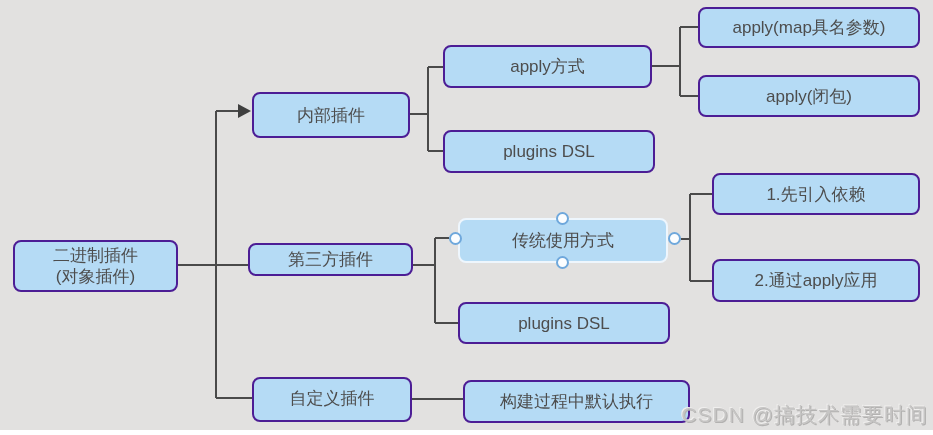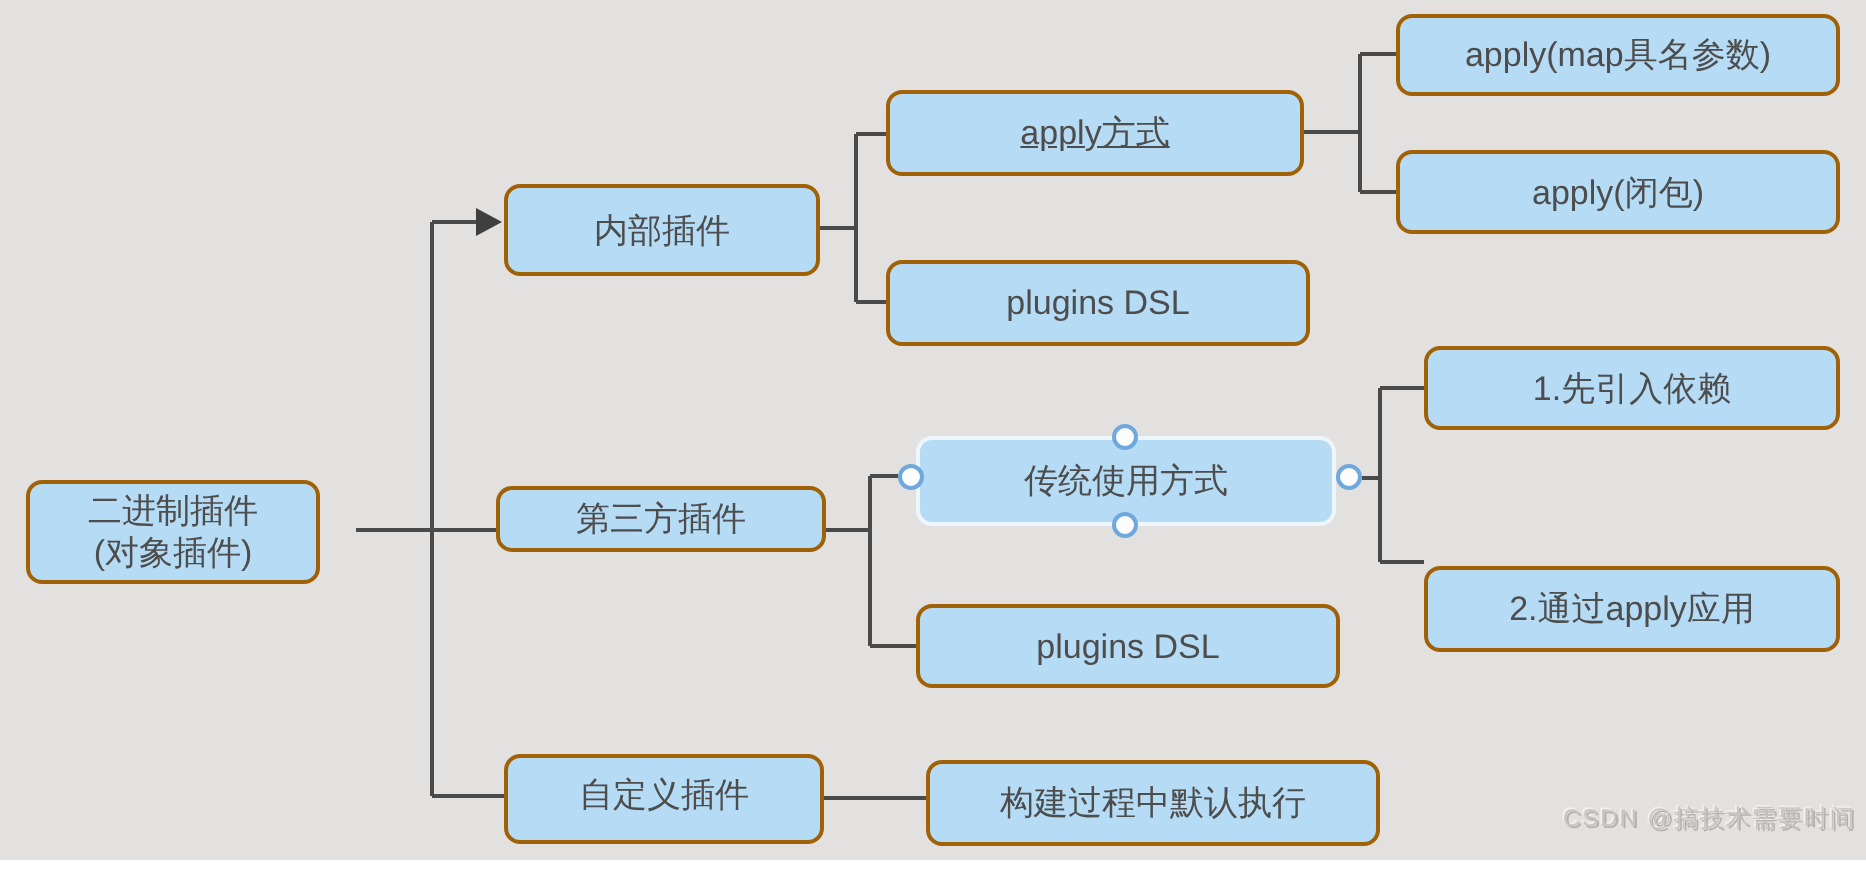--- a/index.html
+++ b/index.html
@@ -11,59 +11,59 @@
     overflow:hidden;
   }
   #gray-bg{
     position:absolute;left:0;top:0;width:933px;height:430px;
     background:#e2e1e0;
   }
   #connector-layer{position:absolute;left:0;top:0;z-index:1;}
   .node{
     position:absolute;z-index:2;
     background:#b5dbf5;
-    border:2px solid #a16207;
+    border:2px solid #4c1d95;
     border-radius:8px;
     box-sizing:border-box;
     display:flex;align-items:center;justify-content:center;
     color:#4d4d4d;
     font-size:17px;
     text-align:center;
     line-height:21px;
     cursor:default;
   }
   .node.selected{border-color:#eef6fd;}
   .handle{
     position:absolute;z-index:3;
     width:13px;height:13px;border-radius:50%;
     background:#fbfdff;border:2px solid #6fa8dc;
     box-sizing:border-box;
   }
   
-  #node-root        {left:13px; top:240px;width:147px;height:52px;}
+  #node-root        {left:13px; top:240px;width:165px;height:52px;}
   #node-internal    {left:252px;top:92px; width:158px;height:46px;}
   #node-third-party {left:248px;top:243px;width:165px;height:33px;}
   #node-custom      {left:252px;top:377px;width:160px;height:45px;font-family:Liberation Mono, monospace;}
-  #node-apply-method{left:443px;top:45px; width:209px;height:43px;text-decoration:underline;}
+  #node-apply-method{left:443px;top:45px; width:209px;height:43px;}
   #node-plugins-dsl-1{left:443px;top:130px;width:212px;height:43px;}
   #node-traditional {left:458px;top:218px;width:210px;height:45px;text-align:right;}
   #node-plugins-dsl-2{left:458px;top:302px;width:212px;height:42px;}
   #node-build-default{left:463px;top:380px;width:227px;height:43px;}
   #node-apply-map   {left:698px;top:7px;  width:222px;height:41px;}
   #node-apply-closure{left:698px;top:75px;width:222px;height:42px;}
   #node-step1       {left:712px;top:173px;width:208px;height:42px;}
-  #node-step2       {left:712px;top:259px;width:208px;height:43px;margin-top:24px;}
+  #node-step2       {left:712px;top:259px;width:208px;height:43px;}
   #handle-left  {left:449px;top:232px;}
   #handle-right {left:668px;top:232px;}
   #handle-top   {left:556px;top:212px;}
   #handle-bottom{left:556px;top:256px;}
   #watermark{
     position:absolute;z-index:4;
     right:5px;top:401px;
-    font-size:12px;
+    font-size:21px;
     letter-spacing:1px;
     color:#c6c5c4;
     text-shadow:1px 1px 0 #b3b2b1,-1px -1px 0 #f0efee;
     white-space:nowrap;
   }
 </style>
 </head>
 <body>
 
 <div id="canvas">

